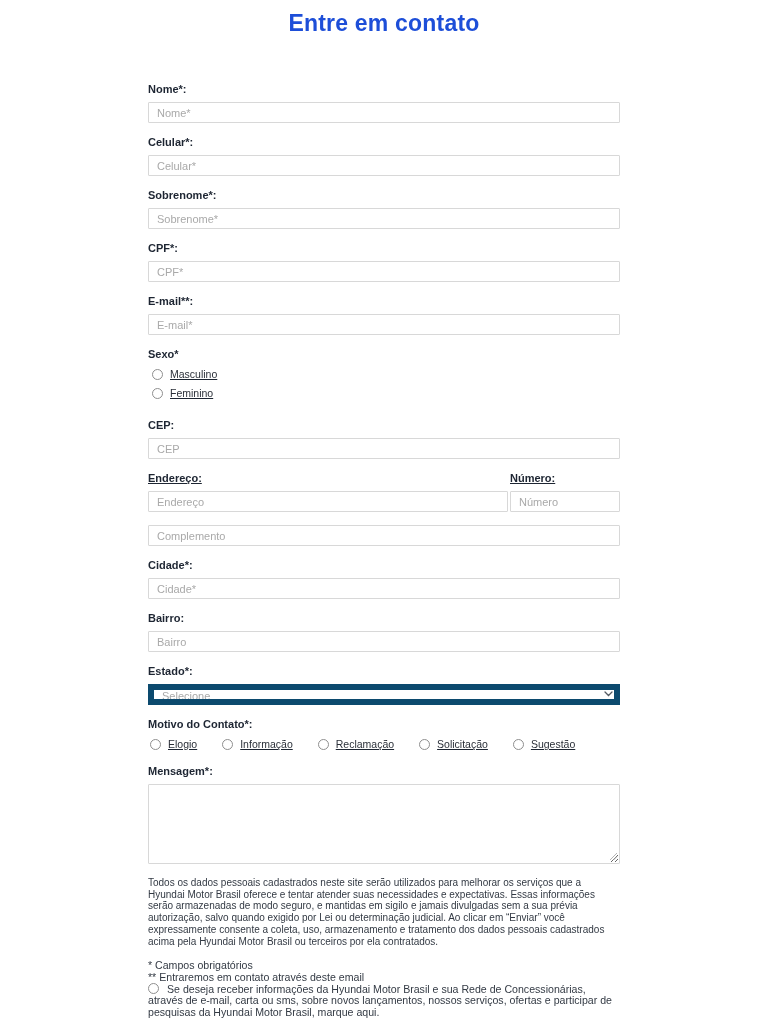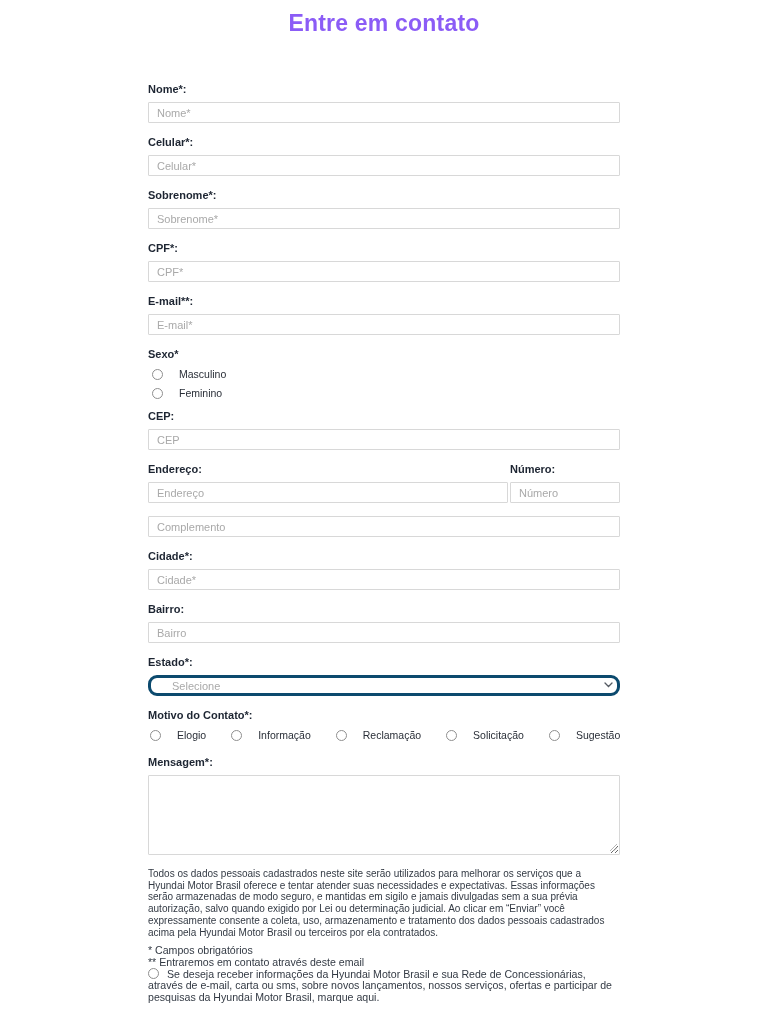--- a/index.html
+++ b/index.html
@@ -10,21 +10,21 @@
     margin: 0 auto;
     font-family: "Liberation Sans", sans-serif;
     color: #1d2532;
   }
   .page { width: 768px; min-height: 1019px; padding-top: 9px; }
   .container { width: 472px; margin: 0 auto; }
 
   h1.title {
     font-size: 23px;
     font-weight: 700;
-    color: #8b5cf6;
+    color: #1d4ed8;
     text-align: center;
     line-height: 28px;
     margin-bottom: 46px;
     letter-spacing: 0.2px;
   }
 
   .field { margin-bottom: 13px; }
   .lbl {
     display: block;
     font-size: 11px;
@@ -57,43 +57,44 @@
     border-radius: 50%;
     background: #fff;
     vertical-align: middle;
     margin: 0;
     flex: 0 0 auto;
     cursor: pointer;
   }
   .radio-row {
     display: flex;
     align-items: center;
-    gap: 16px;
+    gap: 7px;
     height: 15px;
     padding-left: 4px;
     cursor: pointer;
+    text-decoration: underline;
   }
   .radio-label { font-size: 10.5px; color: #2a2f38; line-height: 13px; }
   .group-rows { display: flex; flex-direction: column; gap: 4px; }
-  .field.sexo { margin-bottom: 9px; }
-
-  .row { display: flex; gap: 2px; }
+  .field.sexo { margin-bottom: 18px; }
+
+  .row { display: flex; gap: 2px; text-decoration: underline; }
   .row .grow { flex: 1 1 auto; }
   .row .num { flex: 0 0 110px; }
 
   .select-wrap { position: relative; }
   .sel {
     -webkit-appearance: none;
     appearance: none;
     width: 100%;
     height: 21px;
-    border: 3px solid #0c4a6e;
-    border-radius: 9px;
+    border: 6px solid #0c4a6e;
+    border-radius: 0;
     background: #fff;
-    padding: 0 20px 0 21px;
+    padding: 0 20px 0 8px;
     font-family: "Liberation Sans", sans-serif;
     font-size: 11px;
     color: #a9a9a9;
     outline: none;
     cursor: pointer;
   }
   .chev {
     position: absolute;
     right: 7px;
     top: 7px;
@@ -125,21 +126,21 @@
   }
   .grip { position: absolute; right: 2px; bottom: 3px; }
 
   .legal {
     margin-top: 8px;
     font-size: 10px;
     line-height: 11.7px;
     color: #333a44;
   }
   .footnotes {
-    margin-top: 7px;
+    margin-top: 13px;
     font-size: 10.6px;
     line-height: 11.7px;
     color: #333a44;
   }
   .optin {
     display: block;
     margin-top: 0;
     font-size: 10.6px;
     line-height: 11.7px;
     color: #333a44;

